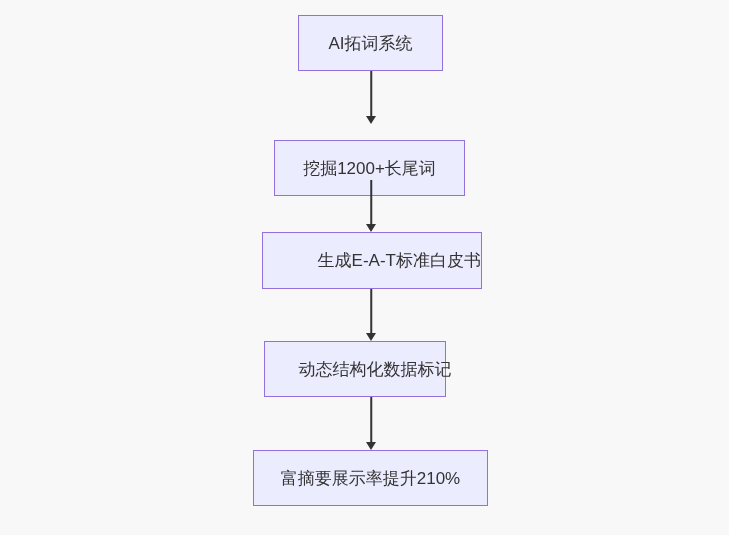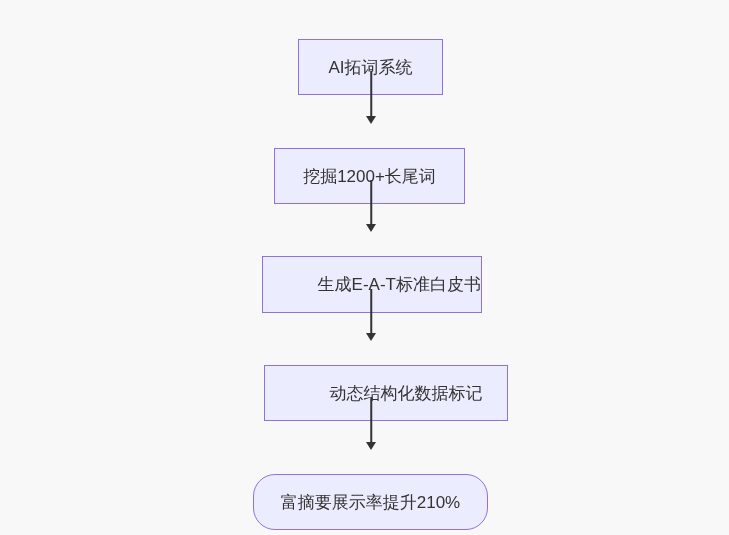--- a/index.html
+++ b/index.html
@@ -22,21 +22,20 @@
     background: var(--node-fill, #ECECFF);
     border: 1.5px solid var(--node-border, #9370DB);
     color: var(--text, #333333);
     font-size: 17px;
     line-height: 1;
     display: flex;
     align-items: center;
     justify-content: center;
     text-align: center;
     white-space: nowrap;
-    margin-top: 24px;
   }
   .edge {
     position: absolute;
     left: 362px;
     width: 18px;
   }
   .edge .line {
     position: absolute;
     left: 50%;
     top: 0;
@@ -50,24 +49,24 @@
     bottom: 0;
     transform: translateX(-50%);
     width: 0;
     height: 0;
     border-left: 5px solid transparent;
     border-right: 5px solid transparent;
     border-top: 8px solid var(--arrow, #333333);
   }
   
   .n1 { left: 298px; top: 15px;  width: 145px; height: 56px; }
-  .n2 { left: 274px; top: 124px; width: 191px; height: 56px; }
+  .n2 { left: 274px; top: 140px; width: 191px; height: 56px; }
   .n3 { left: 262px; top: 232px; width: 220px; height: 57px; justify-content: flex-end; }
-  .n4 { left: 264px; top: 341px; width: 244px; height: 56px; padding-left: 40px; }
-  .n5 { left: 253px; top: 450px; width: 235px; height: 56px; border-radius: 22px; }
+  .n4 { left: 264px; top: 341px; width: 182px; height: 56px; padding-left: 40px; }
+  .n5 { left: 253px; top: 450px; width: 235px; height: 56px; }
   
   .e1 { top: 71px;  height: 53px; }
   .e2 { top: 180px; height: 52px; }
   .e3 { top: 289px; height: 52px; }
   .e4 { top: 397px; height: 53px; }
   .e1 .line { height: 46px; }
   .e2 .line { height: 45px; }
   .e3 .line { height: 45px; }
   .e4 .line { height: 46px; }
 </style>

